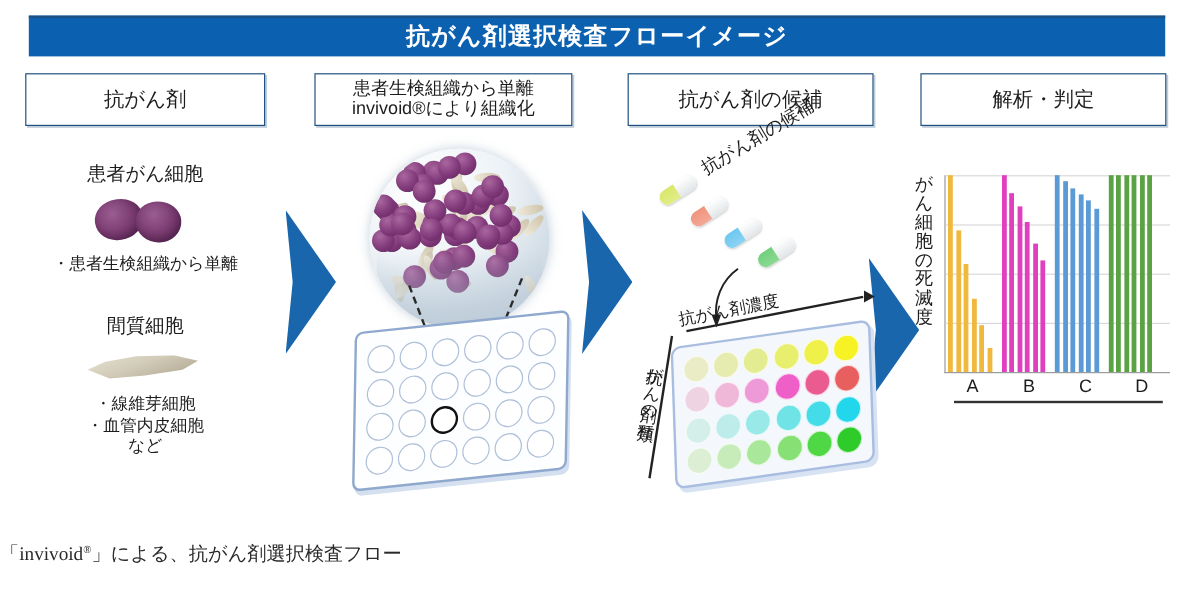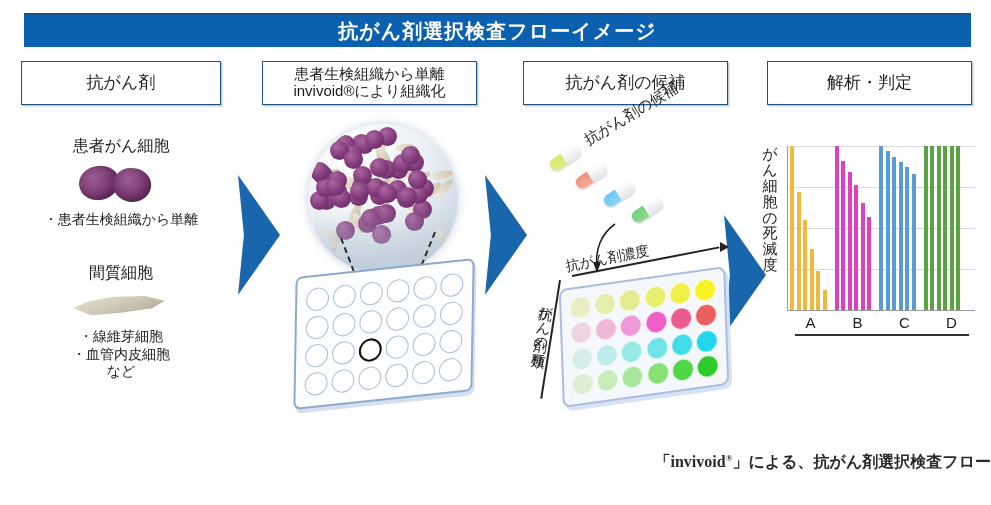--- a/index.html
+++ b/index.html
@@ -301,25 +301,24 @@
   .chart-xlabel {
     position: absolute; left: 32px; top: 221px; width: 188px;
     text-align: center; font-size: 15px; color: #1c1c1c;
   }
 
   
   .caption {
     position: absolute;
     left: 0; top: 452px;
     width: 991px;
-    text-align: right;
+    text-align: left;
     font-family: "Liberation Serif", "DejaVu Serif", serif;
     font-size: 16px;
     color: #2a2a2a;
-    font-weight: bold;
   }
   .sup { font-size: 9px; vertical-align: super; }
 </style>
 </head>
 <body>
 
 <div class="title-bar">
   <span class="title-text">抗がん剤選択検査フローイメージ</span>
 </div>
 

